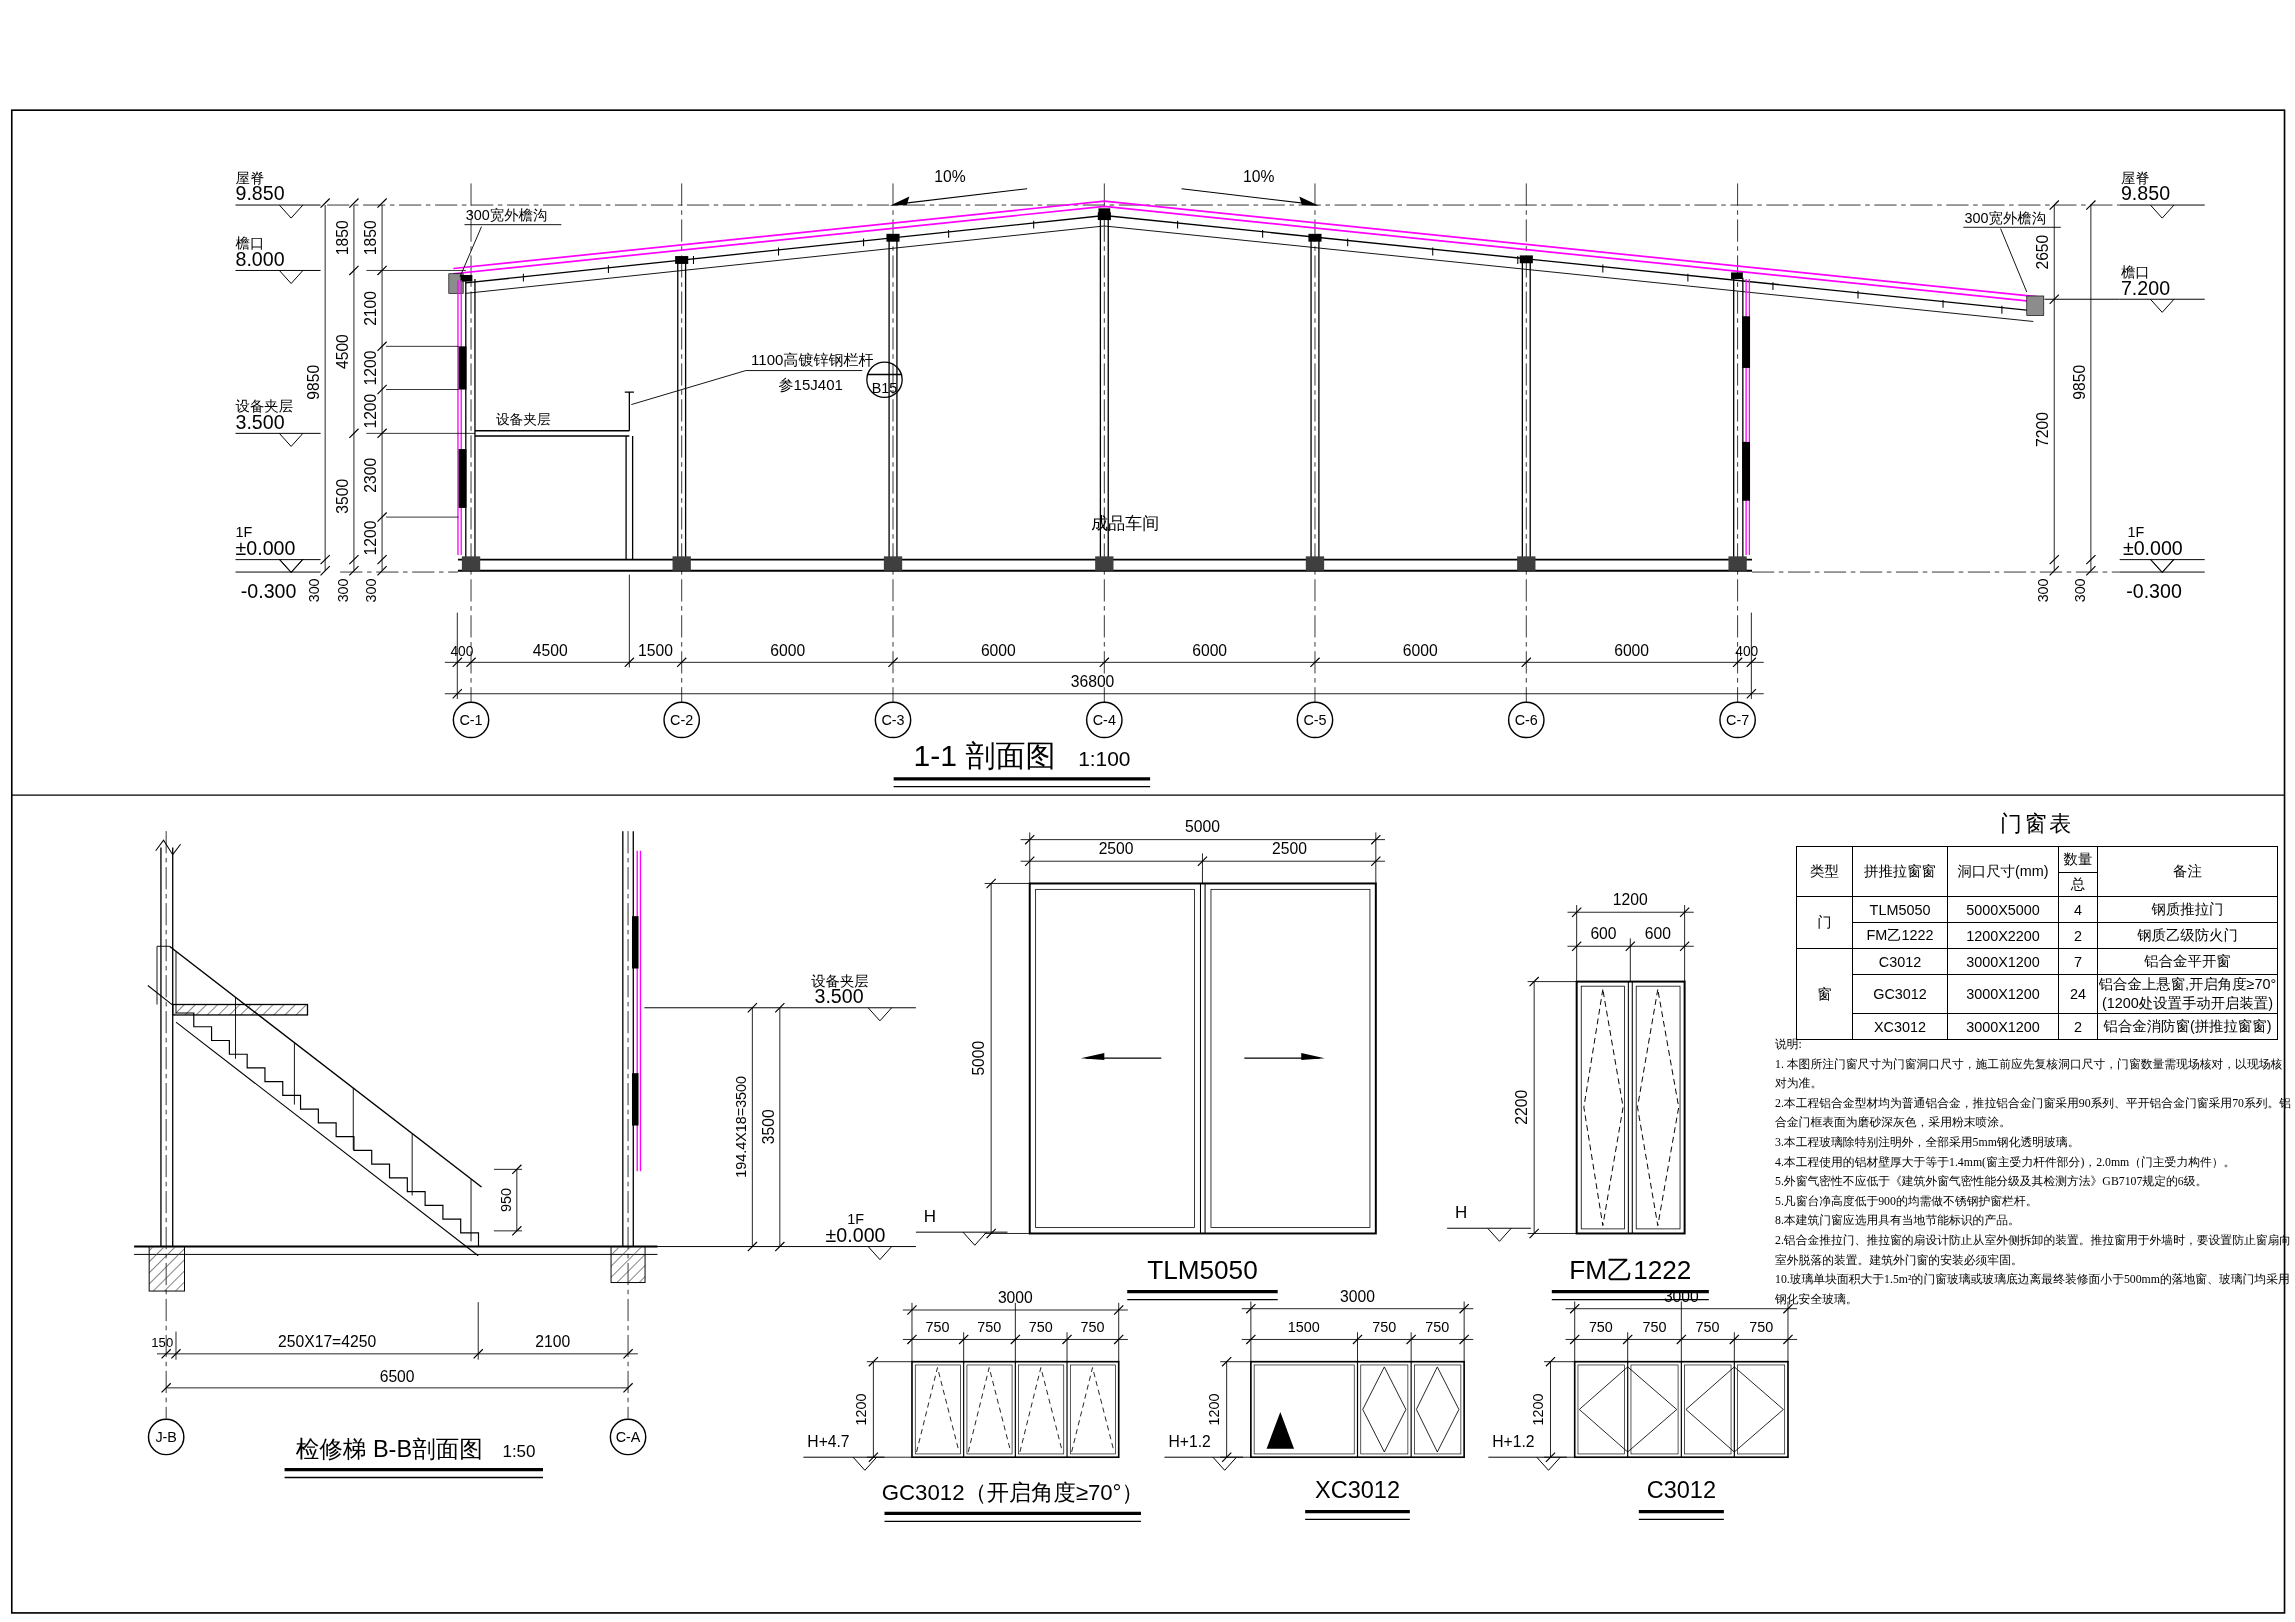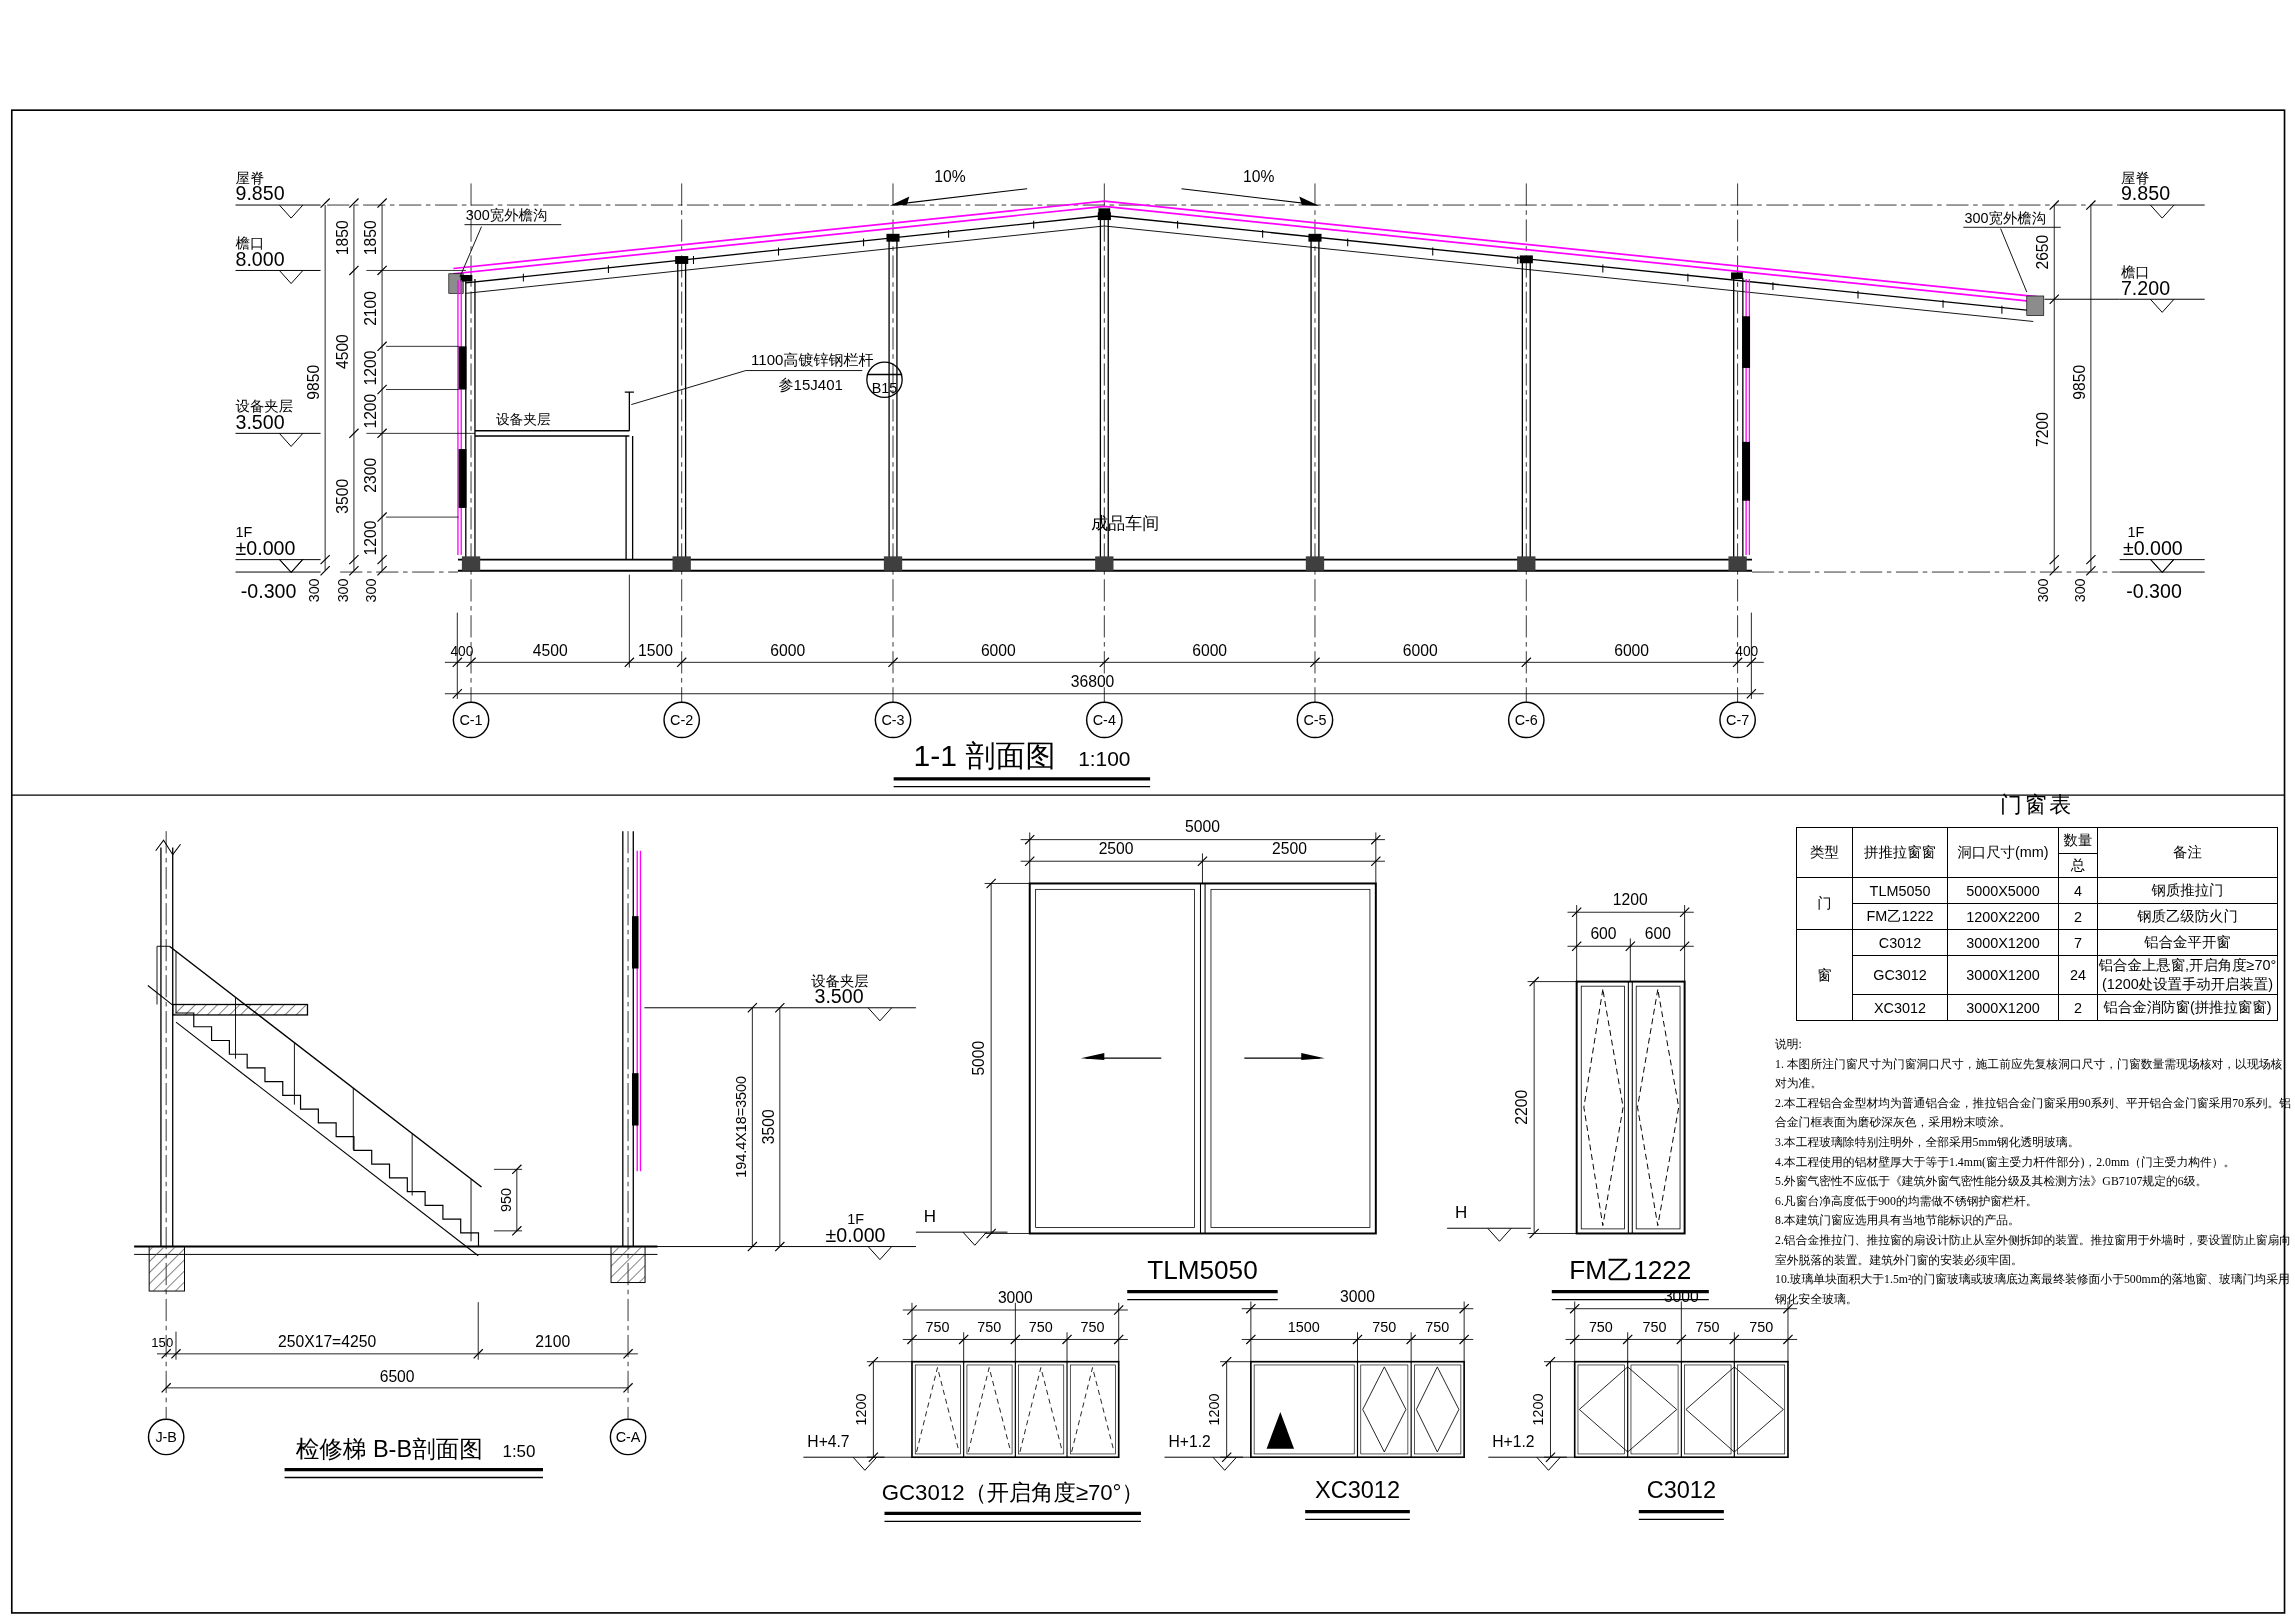--- a/index.html
+++ b/index.html
@@ -2,21 +2,21 @@
 <html style="font-size:10.5px"><head>
 <meta charset="utf-8">
 <style>
   html,body{margin:0;padding:0;background:#fff;}
   .sheet{position:relative;width:2295px;height:1623px;background:#fff;overflow:hidden;
          font-family:"Liberation Sans","DejaVu Sans",sans-serif;}
   svg{position:absolute;left:0;top:0;}
   svg text{font-family:"Liberation Sans","DejaVu Sans",sans-serif;fill:#000;}
   .mid{text-anchor:middle;}
   
-  .schedule{position:absolute;left:1796px;top:790px;width:482px;}
+  .schedule{position:absolute;left:1796px;top:809px;width:482px;}
   .schedule .tbl-title{text-align:center;font-size:22px;letter-spacing:2.6px;margin-bottom:6.5px;}
   table.dw{border-collapse:collapse;table-layout:fixed;width:481px;}
   table.dw td{border:1.3px solid #000;text-align:center;vertical-align:middle;
               font-size:14.4px;padding:0;height:25px;overflow:hidden;}
   td.small{font-size:9.8px;}
   
   .notes{position:absolute;left:1775px;top:1035px;width:518px;font-size:11.8px;line-height:19.6px;color:#000;}
   .notes div{margin:0;font-family:Liberation Serif, serif;}
 </style>
 </head>
@@ -521,20 +521,20 @@
   </table>
 </div>
 
 <div class="notes">
   <div>说明:</div>
   <div>1. 本图所注门窗尺寸为门窗洞口尺寸，施工前应先复核洞口尺寸，门窗数量需现场核对，以现场核对为准。</div>
   <div>2.本工程铝合金型材均为普通铝合金，推拉铝合金门窗采用90系列、平开铝合金门窗采用70系列。铝合金门框表面为磨砂深灰色，采用粉末喷涂。</div>
   <div>3.本工程玻璃除特别注明外，全部采用5mm钢化透明玻璃。</div>
   <div>4.本工程使用的铝材壁厚大于等于1.4mm(窗主受力杆件部分)，2.0mm（门主受力构件）。</div>
   <div>5.外窗气密性不应低于《建筑外窗气密性能分级及其检测方法》GB7107规定的6级。</div>
-  <div>6.凡窗台净高度低于900的均需做不锈钢护窗栏杆。</div>
+  <div>5.凡窗台净高度低于900的均需做不锈钢护窗栏杆。</div>
   <div>8.本建筑门窗应选用具有当地节能标识的产品。</div>
   <div>2.铝合金推拉门、推拉窗的扇设计防止从室外侧拆卸的装置。推拉窗用于外墙时，要设置防止窗扇向室外脱落的装置。建筑外门窗的安装必须牢固。</div>
   <div>10.玻璃单块面积大于1.5m²的门窗玻璃或玻璃底边离最终装修面小于500mm的落地窗、玻璃门均采用钢化安全玻璃。</div>
 </div>
 
 </div>
 
 
 </body></html>

